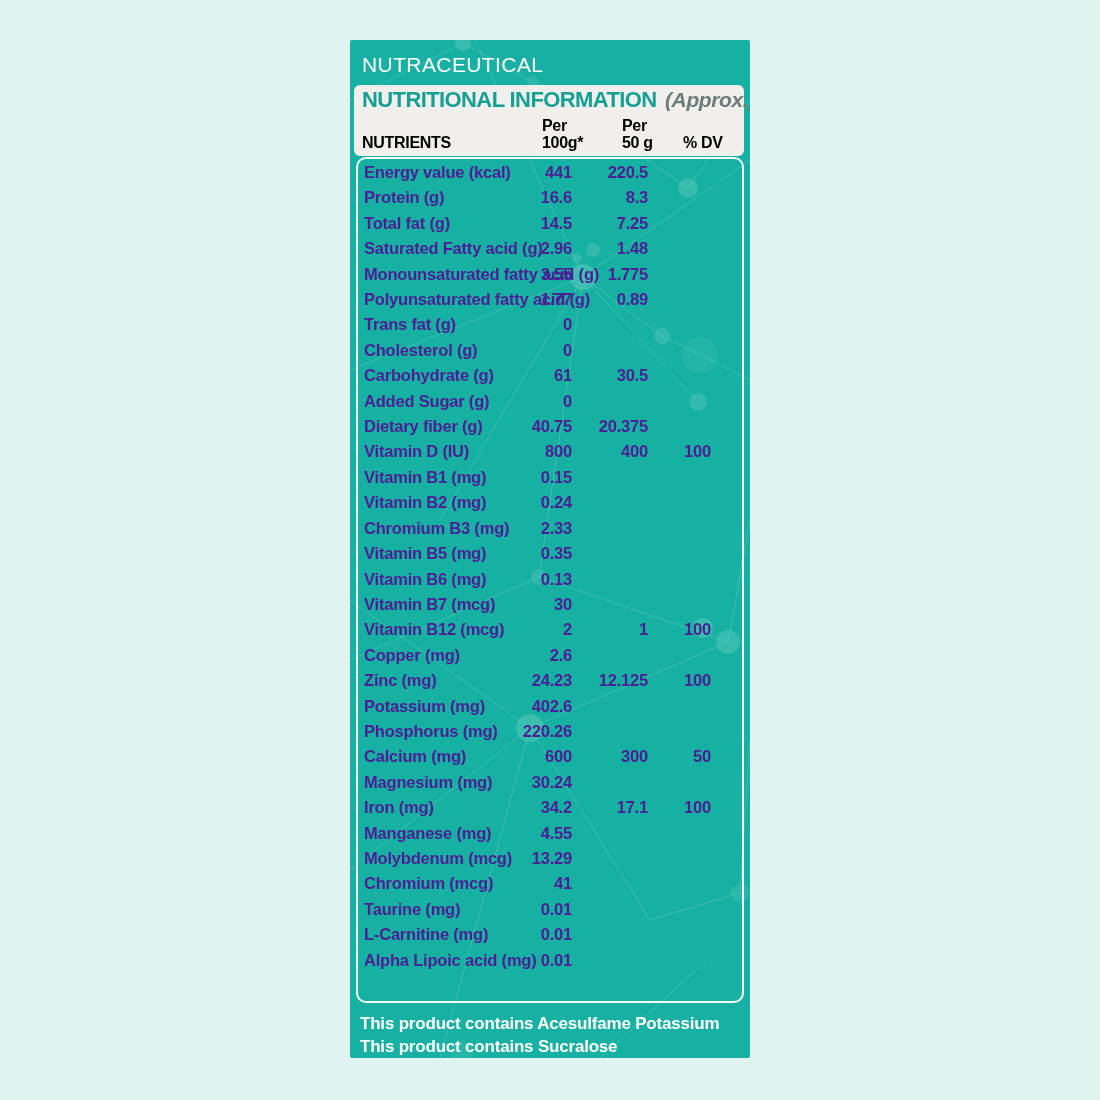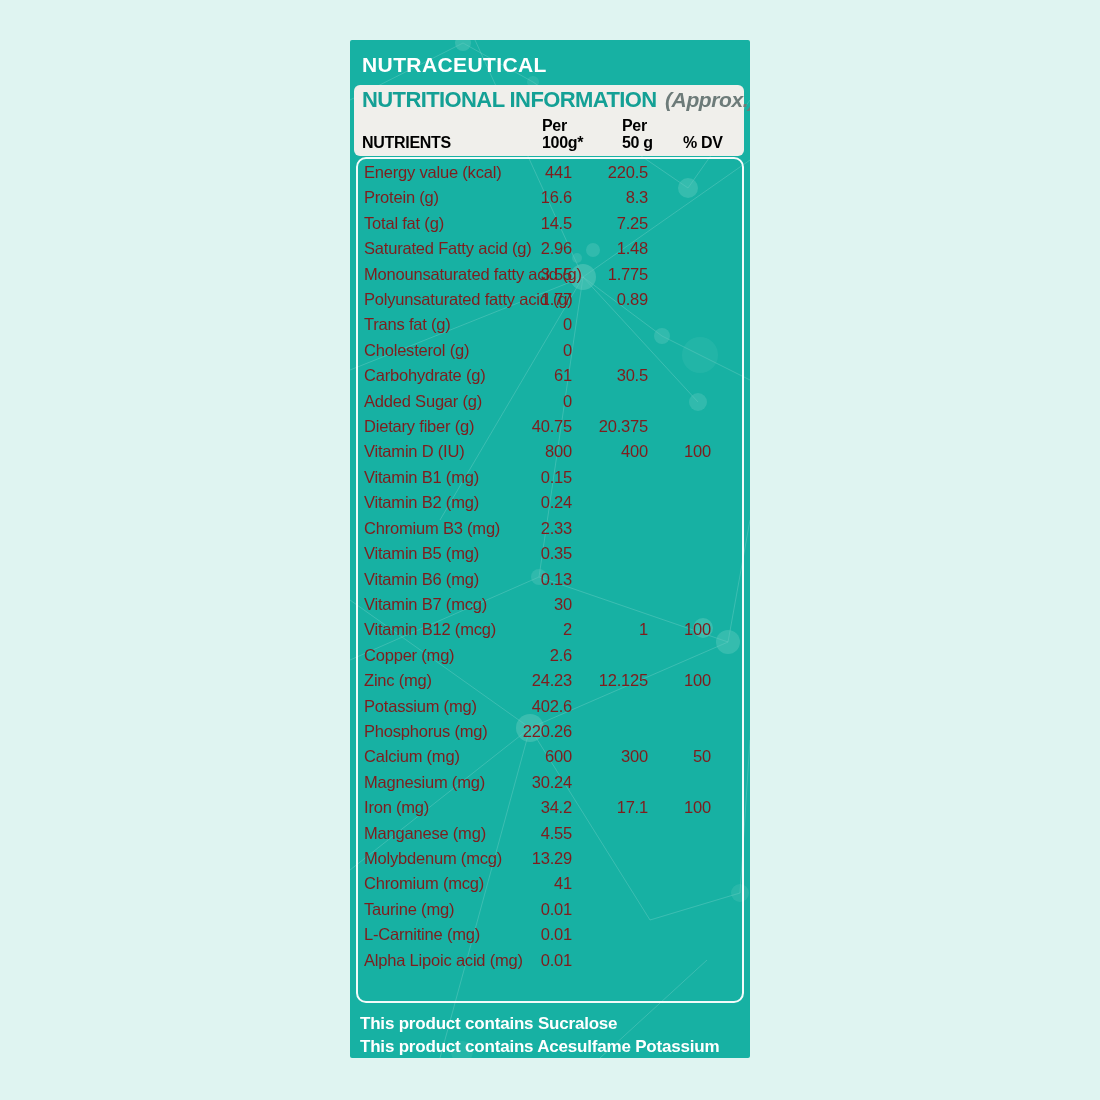--- a/index.html
+++ b/index.html
@@ -12,21 +12,21 @@
     position:relative;width:1100px;height:1100px;
     background:#dff4f1;overflow:hidden;
   }
   .card{
     position:absolute;left:350px;top:40px;width:400px;height:1018px;
     background:#17b1a3;border-radius:2px;overflow:hidden;
   }
   .deco{position:absolute;left:0;top:0;width:400px;height:1018px;pointer-events:none;}
   .brand{
     position:absolute;left:12px;top:13px;
-    font-size:21px;font-weight:700;color:#ffffff;letter-spacing:.4px;
+    font-size:21px;font-weight:400;color:#ffffff;letter-spacing:.4px;
     white-space:nowrap;
   }
   .header-box{
     position:absolute;left:4px;top:45px;width:390px;height:71px;
     background:#f0efeb;border-radius:6px;
   }
   .title-line{
     position:absolute;left:8px;top:0px;white-space:nowrap;line-height:30px;
   }
   .title-main{
@@ -46,21 +46,21 @@
   .ch-per50{left:268px;}
   .ch-dv{left:329px;}
   .table-box{
     position:absolute;left:6px;top:117px;width:388px;height:846px;
     border:2px solid rgba(255,255,255,.95);
     border-radius:10px;box-sizing:border-box;
   }
   .rows{position:absolute;left:0;top:0;width:384px;height:842px;padding-top:1px;}
   .row{
     position:relative;height:25.42px;line-height:25.42px;
-    font-size:16.5px;font-weight:400;color:#7f1d1d;letter-spacing:-0.2px;
+    font-size:16.5px;font-weight:700;color:#4c1d95;letter-spacing:-0.2px;
     white-space:nowrap;
     padding-left:40px;
   }
   .nm{position:absolute;left:6px;}
   .c1{position:absolute;right:170px;}
   .c2{position:absolute;right:94px;}
   .c3{position:absolute;right:31px;}
   .footer{
     position:absolute;left:10px;top:972px;
     font-size:17px;font-weight:700;color:#ffffff;line-height:23px;
@@ -284,18 +284,18 @@
             <span class="c1">0.01</span>
           </div>
           <div class="row">
             <span class="nm">Alpha Lipoic acid (mg)</span>
             <span class="c1">0.01</span>
           </div>
         </div>
     </div>
 
     <div class="footer">
+      <div>This product contains Acesulfame Potassium</div>
       <div>This product contains Sucralose</div>
-      <div>This product contains Acesulfame Potassium</div>
     </div>
 
   </div>
 </div>
 
 </body></html>

